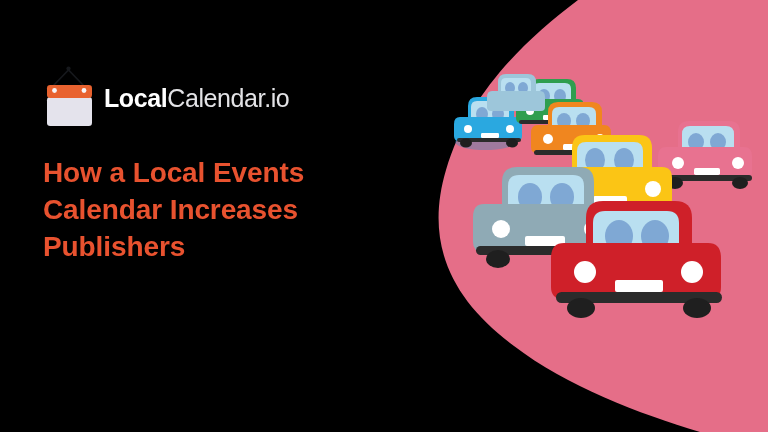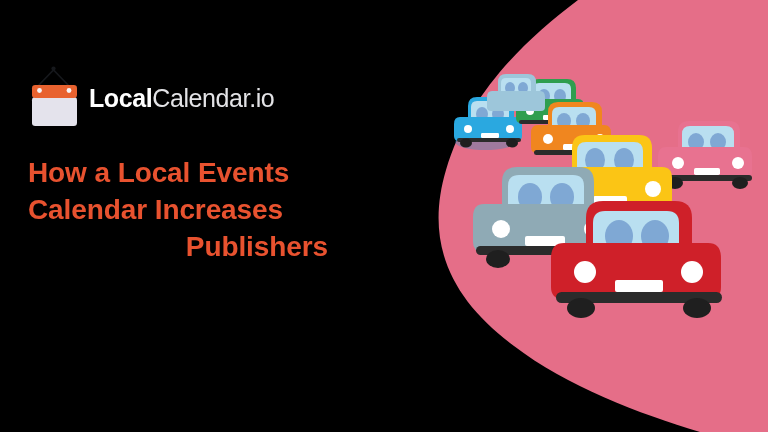--- a/index.html
+++ b/index.html
@@ -33,21 +33,21 @@
     position: absolute;
     left: 430px;
     top: 70px;
     width: 338px;
     height: 260px;
   }
 
   
   .content {
     position: absolute;
-    left: 28px;
+    left: 43px;
     top: 62px;
     width: 340px;
   }
 
   .brand {
     display: flex;
     align-items: center;
     gap: 9px;
     height: 68px;
   }
@@ -229,17 +229,17 @@
       </svg>
 
       <div class="brand-word">
         <span class="wm-strong">Local</span><span class="wm-light">Calendar.io</span>
       </div>
     </div>
 
     <h1 class="headline">
       <span style="display: block;">How a Local Events</span>
       <span style="display: block;">Calendar Increases</span>
-      <span style="display: block; text-align: right;">Publishers</span>
+      <span style="display: block;">Publishers</span>
     </h1>
 
   </div>
 </div>
 
 </body></html>

